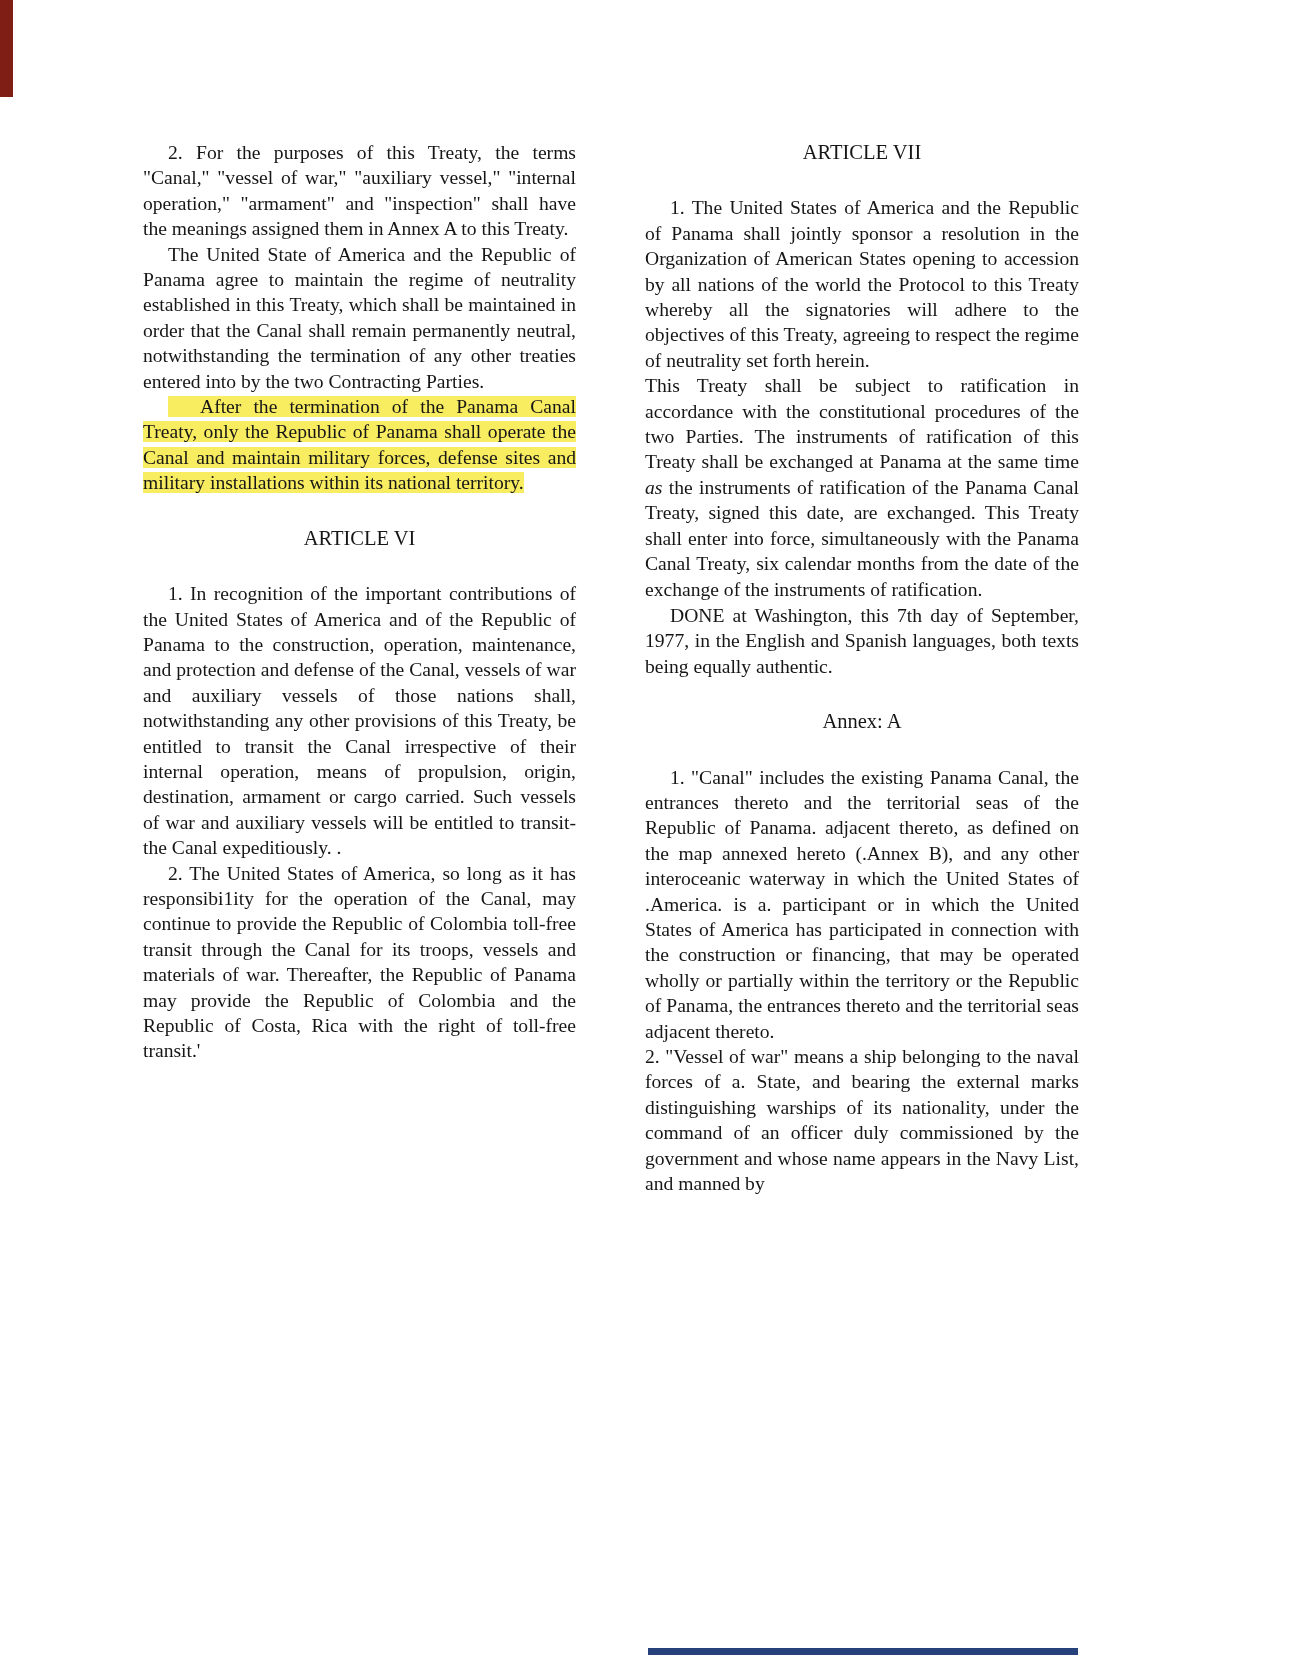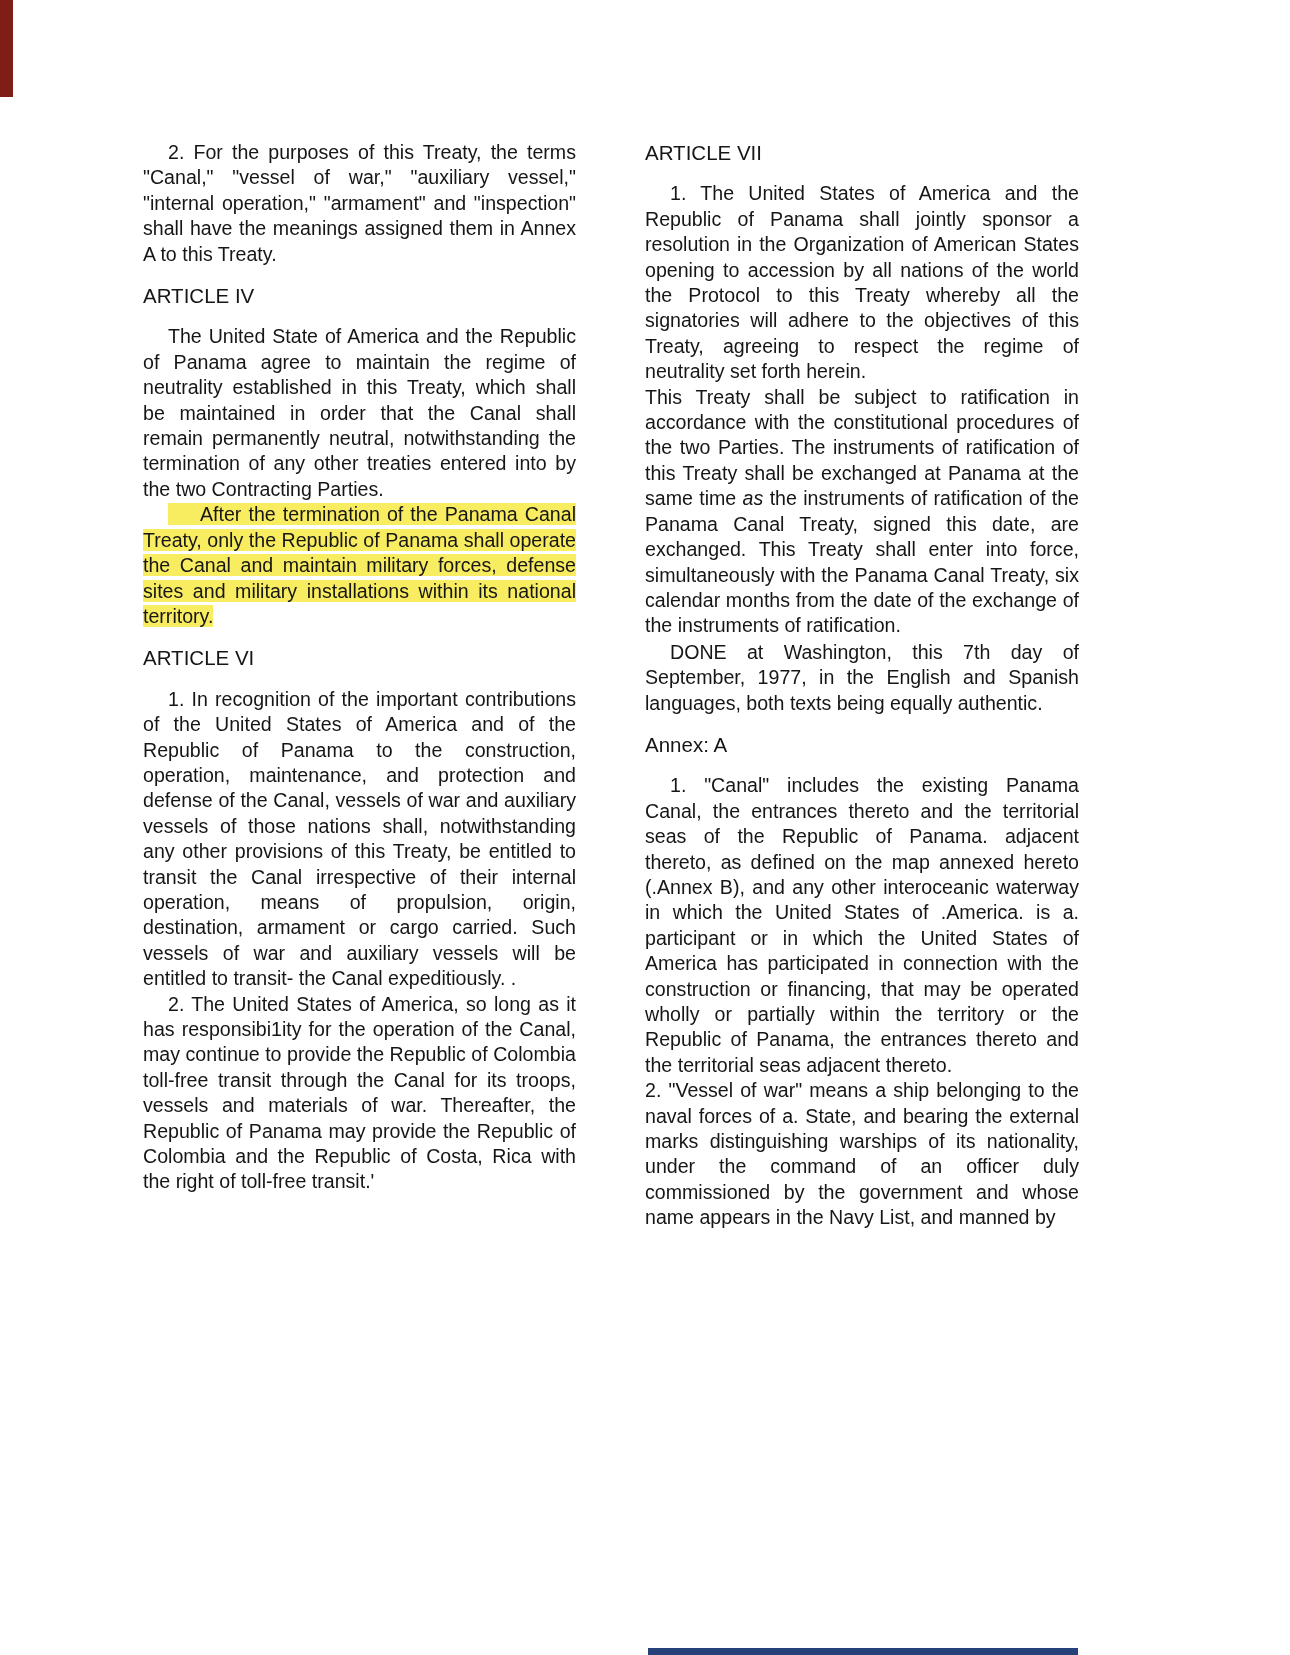--- a/index.html
+++ b/index.html
@@ -1,36 +1,37 @@
 <!DOCTYPE html>
 <html style="--page-bg: #ffffff; --ink: #161616; --hl: #f8ec60; --btn-bg: #2b2f36; --accent: #2f8be4; --stripe: #7e1e14; --bbar: #27417a;"><head>
 <meta charset="utf-8">
 <style>
   html, body { margin: 0; padding: 0; }
   .page {
     position: relative;
     width: 1106px;
     height: 1655px;
     background: var(--page-bg, #ffffff);
-    font-family: Liberation Sans, sans-serif;
+    font-family: Liberation Serif, serif;
     color: var(--ink, #161616);
     overflow: hidden;
   }
   .col {
     position: absolute;
     top: 140px;
     font-size: 19.6px;
     line-height: 25.4px;
     text-align: justify;
   }
   .col-left  { left: 143px; width: 433px; }
   .col-right { left: 645px; width: 434px; }
   .heading {
+    text-align: center;
     font-size: 20.5px;
-    margin: 16px 0;
+    margin: 30px 0;
     text-indent: 0;
   }
   .heading:first-child { margin-top: 0; }
   p.para { margin: 0; }
   p.indent { text-indent: 25px; }
   p.mt-sm { margin-top: 1px; }
   .hl { background: var(--hl, #f8ec60); padding-left: 32px; }
   .menu-btn {
     position: absolute;
     left: 1211px;
@@ -68,21 +69,20 @@
 </style>
 </head>
 <body>
 
 <div class="page">
 
   <div class="corner-stripe"></div>
 
   <div class="col col-left">
       <p class="para indent"><span><span>2. For the purposes of this Treaty, the terms "Canal," "vessel of war," "auxiliary vessel," "internal operation," "armament" and "inspection" shall have the meanings assigned them in Annex A to this Treaty.</span></span></p>
-      <div class="heading">ARTICLE IV</div>
       <p class="para indent"><span><span>The United State of America and the Republic of Panama agree to maintain the regime of neutrality established in this Treaty, which shall be maintained in order that the Canal shall remain permanently neutral, notwithstanding the termination of any other treaties entered into by the two Contracting Parties.</span></span></p>
       <p class="para indent"><span class="hl"><span>After the termination of the Panama Canal Treaty, only the Republic of Panama shall operate the Canal and maintain military forces, defense sites and military installations within its national territory.</span></span></p>
       <div class="heading">ARTICLE VI</div>
       <p class="para indent"><span><span>1. In recognition of the important contributions of the United States of America and of the Republic of Panama to the construction, operation, maintenance, and protection and defense of the Canal, vessels of war and auxiliary vessels of those nations shall, notwithstanding any other provisions of this Treaty, be entitled to transit the Canal irrespective of their internal operation, means of propulsion, origin, destination, armament or cargo carried. Such vessels of war and auxiliary vessels will be entitled to transit- the Canal expeditiously. .</span></span></p>
       <p class="para indent"><span><span>2. The United States of America, so long as it has responsibi1ity for the operation of the Canal, may continue to provide the Republic of Colombia toll-free transit through the Canal for its troops, vessels and materials of war. Thereafter, the Republic of Panama may provide the Republic of Colombia and the Republic of Costa, Rica with the right of toll-free transit.'</span></span></p>
     </div>
 
   <div class="col col-right">
       <div class="heading">ARTICLE VII</div>
       <p class="para indent"><span><span>1. The United States of America and the Republic of Panama shall jointly sponsor a resolution in the Organization of American States opening to accession by all nations of the world the Protocol to this Treaty whereby all the signatories will adhere to the objectives of this Treaty, agreeing to respect the regime of neutrality set forth herein.</span></span></p>

